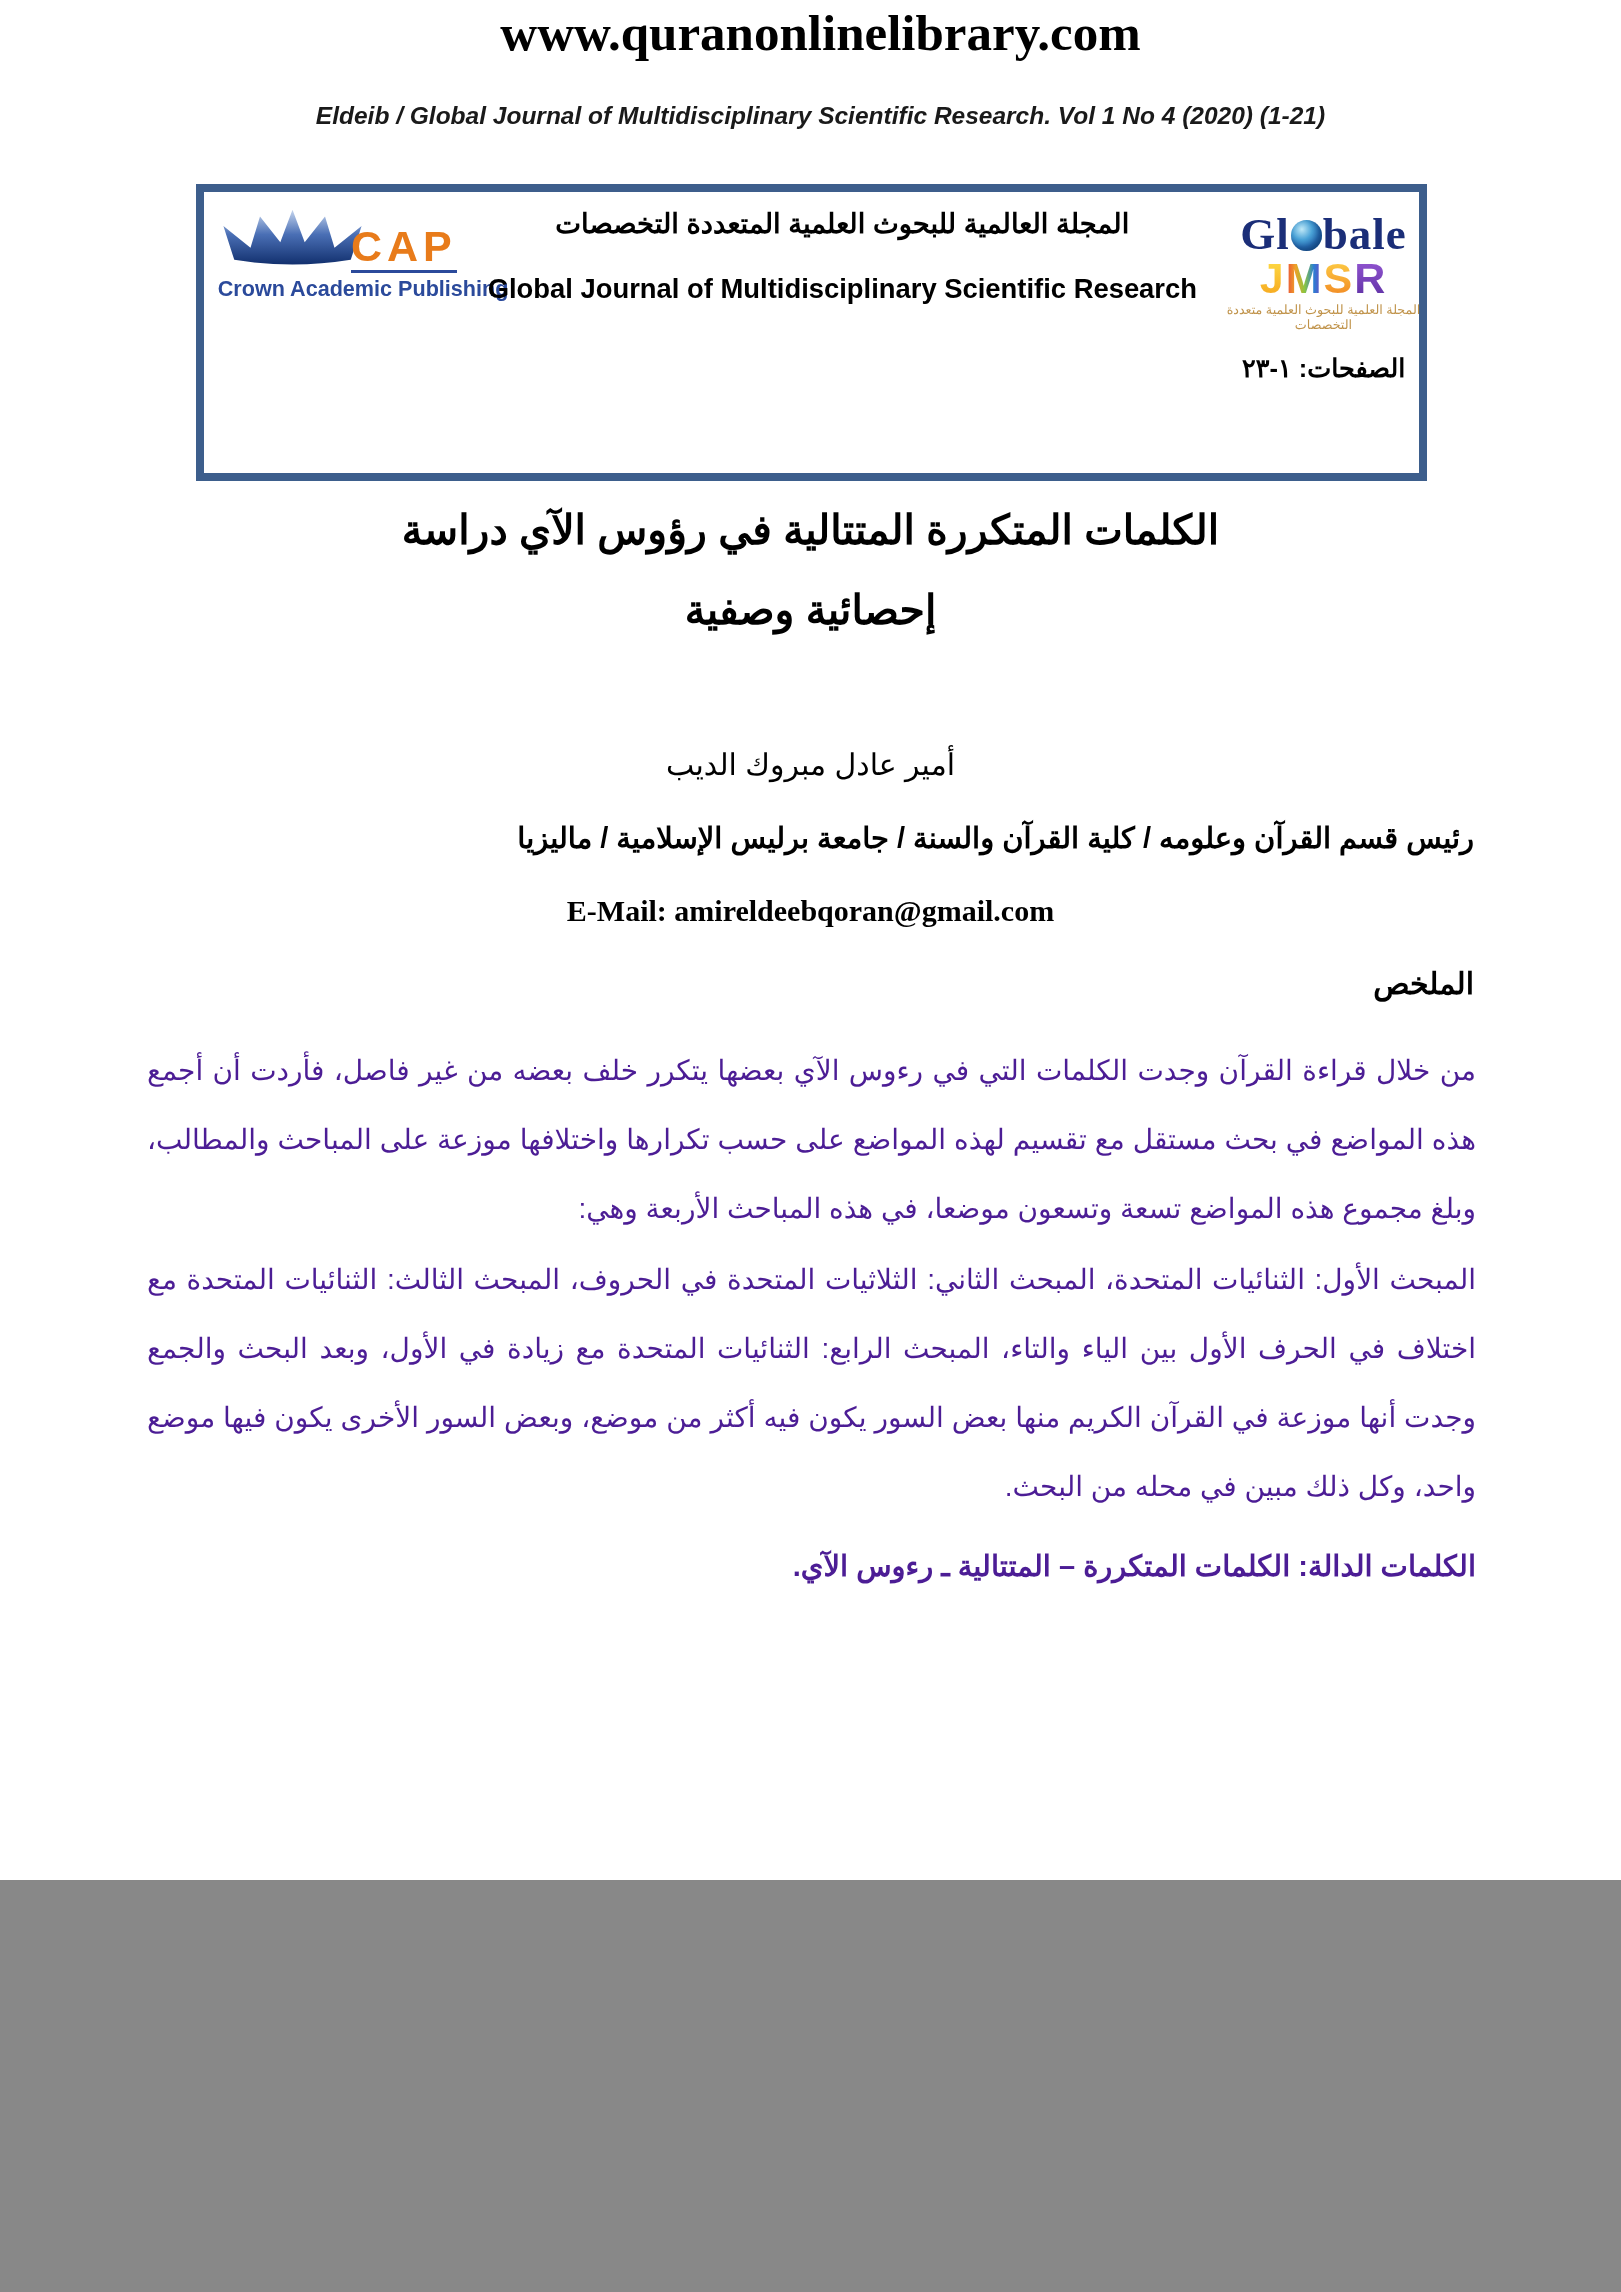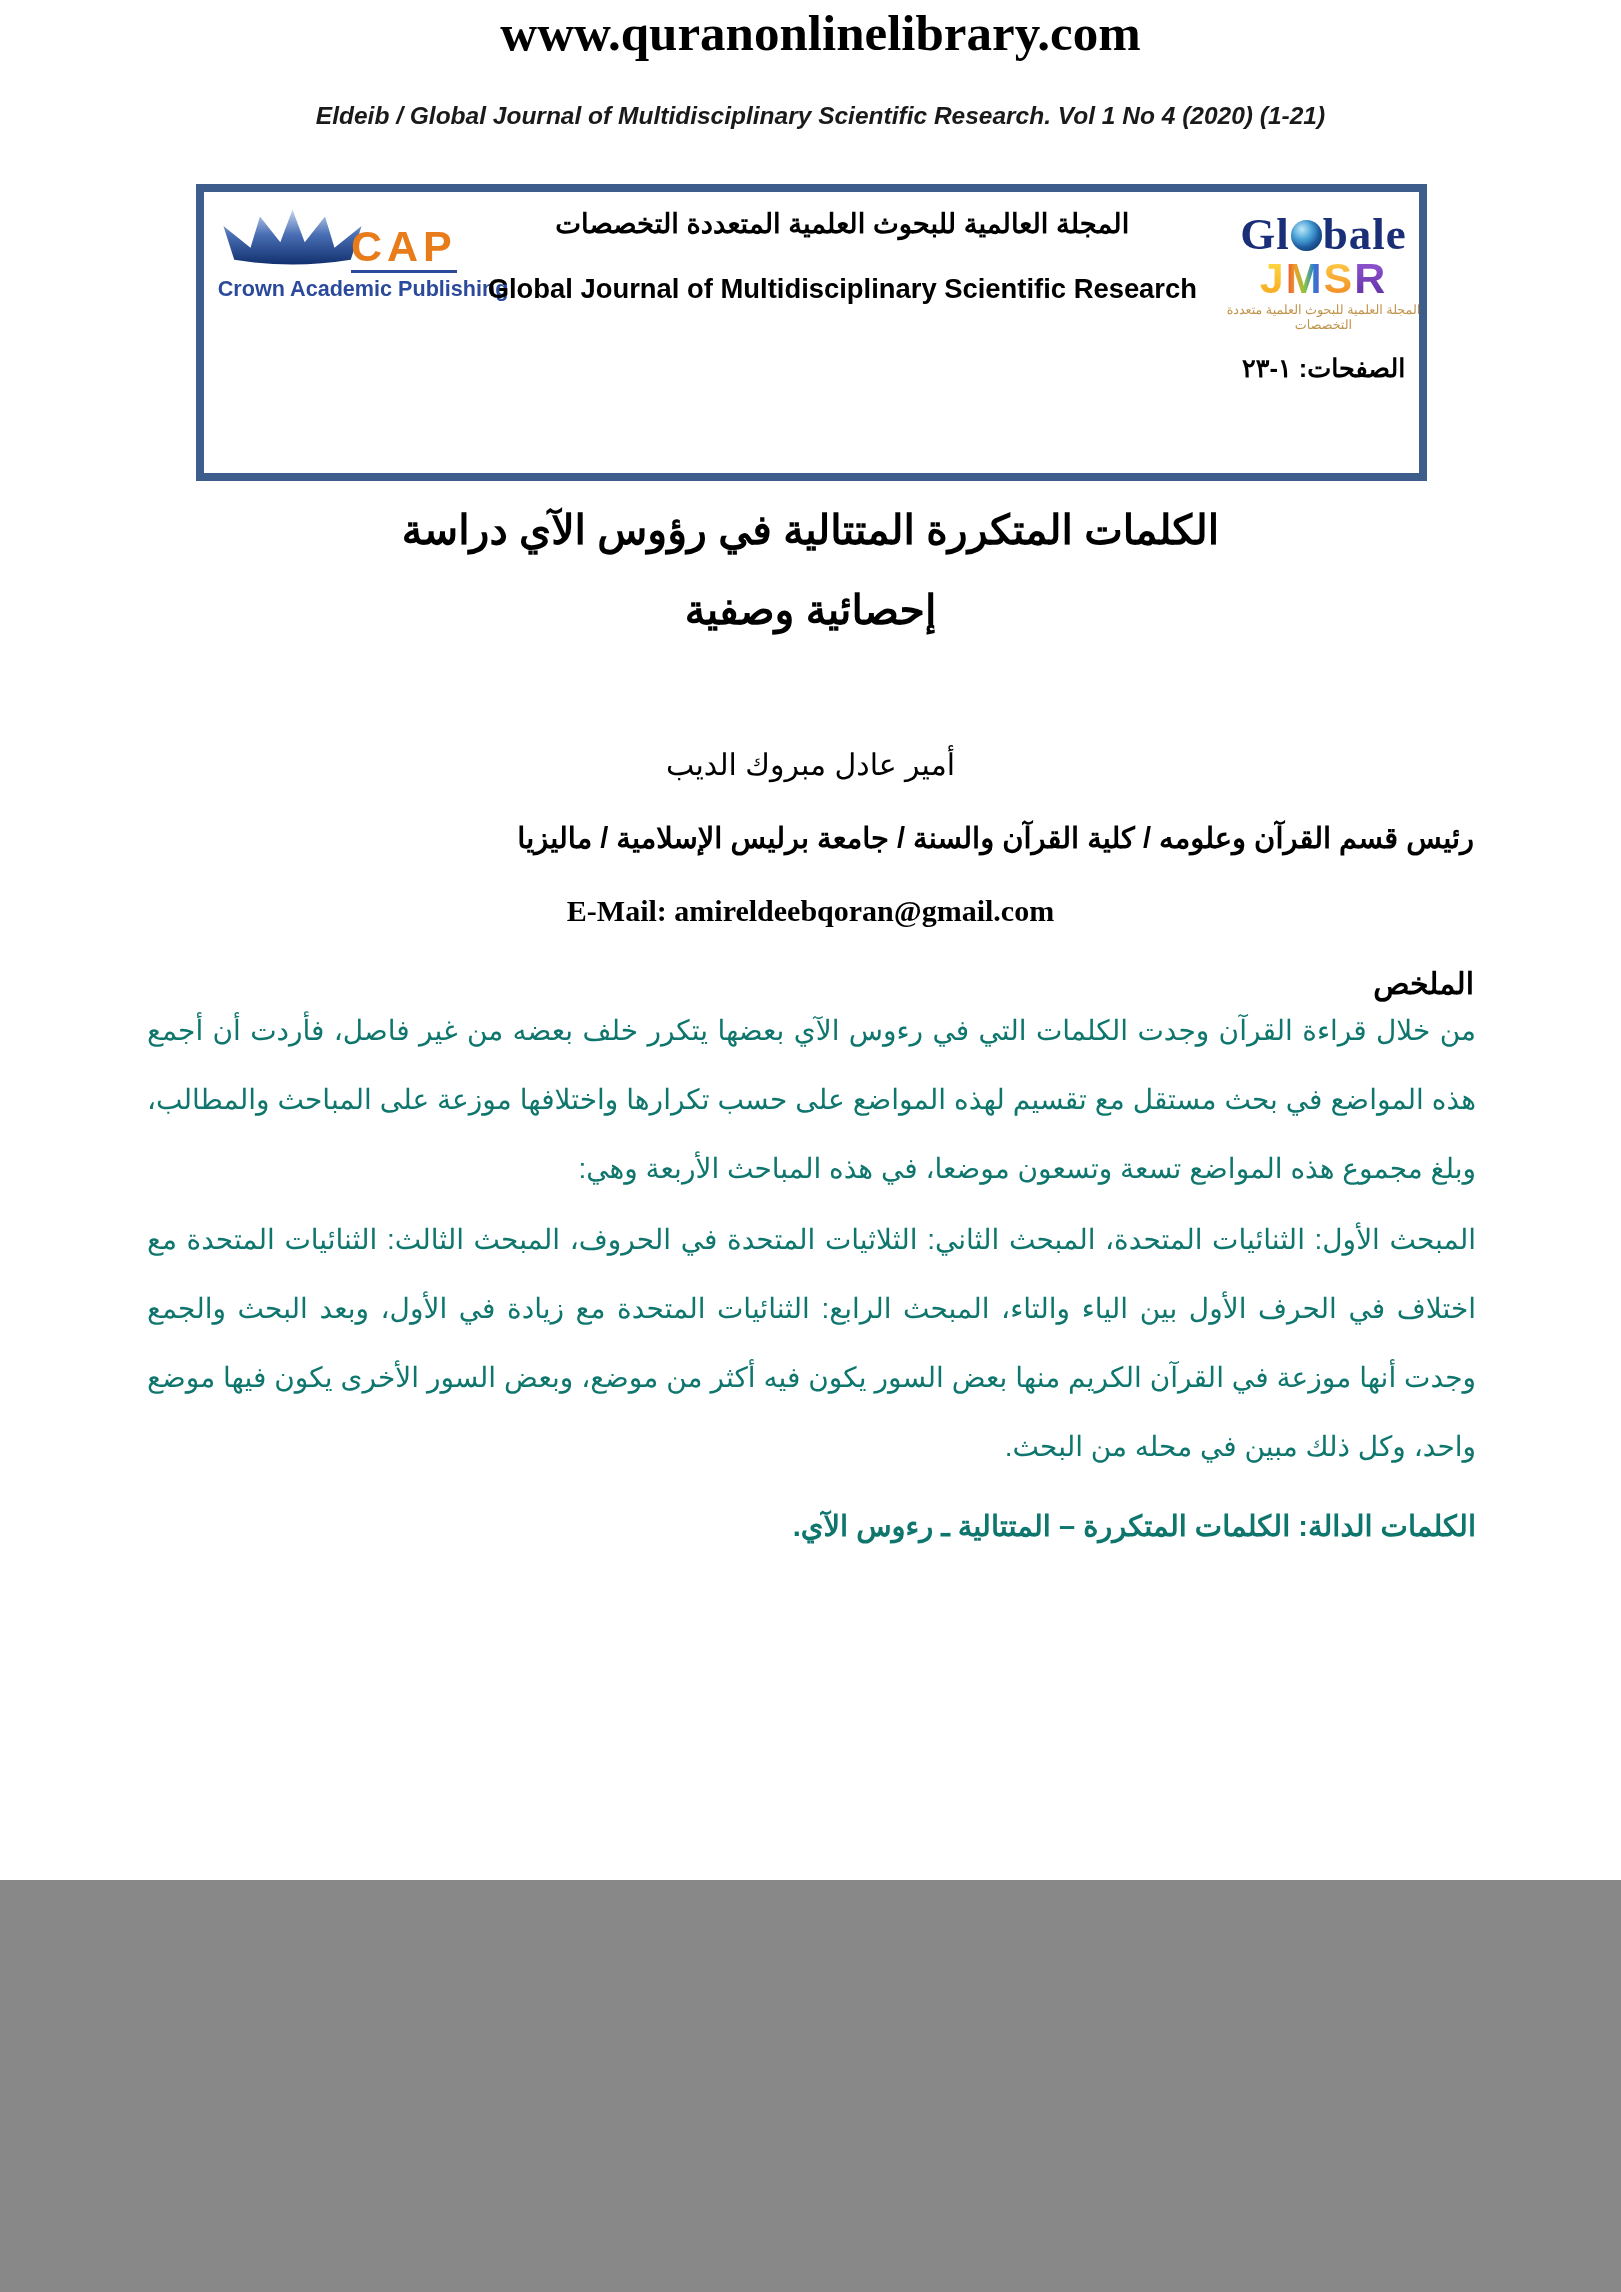--- a/index.html
+++ b/index.html
@@ -91,22 +91,22 @@
   .author{position:absolute;top:747px;left:147px;width:1327px;
     direction:rtl;text-align:center;font-size:30px;color:#000;}
   .affiliation{position:absolute;top:821px;left:147px;width:1327px;
     direction:rtl;text-align:right;font-weight:bold;font-size:29px;color:#000;}
   .email{position:absolute;top:894px;left:147px;width:1327px;
     text-align:center;font-family:"Liberation Serif", serif;
     font-weight:bold;font-size:30px;color:#000;}
   
   .abstract-heading{position:absolute;top:966px;left:147px;width:1327px;
     direction:rtl;text-align:right;font-weight:bold;font-size:30px;color:#000;}
-  .abstract-body{position:absolute;top:996px;left:147px;width:1329px;
-    direction:rtl;font-size:28px;line-height:69px;color:#0f766e;}
+  .abstract-body{position:absolute;top:1036px;left:147px;width:1329px;
+    direction:rtl;font-size:28px;line-height:69px;color:#4c1d95;}
   .abstract-body p{margin:0 0 0 0;text-align:justify;}
   .abstract-body p + p{margin-top:2px;}
   .keywords{direction:rtl;text-align:right;font-weight:bold;font-size:29px;
     margin-top:25.5px;line-height:39px;}
   
   .page-number{position:absolute;top:2117px;left:147px;width:1327px;
     text-align:center;font-size:27.4px;color:#000;}
   .footer-right{position:absolute;top:2186px;right:143px;
     direction:rtl;font-size:27.4px;color:#b91c1c;margin-left:44px;}
   .footer-left{position:absolute;top:2188px;left:253px;

